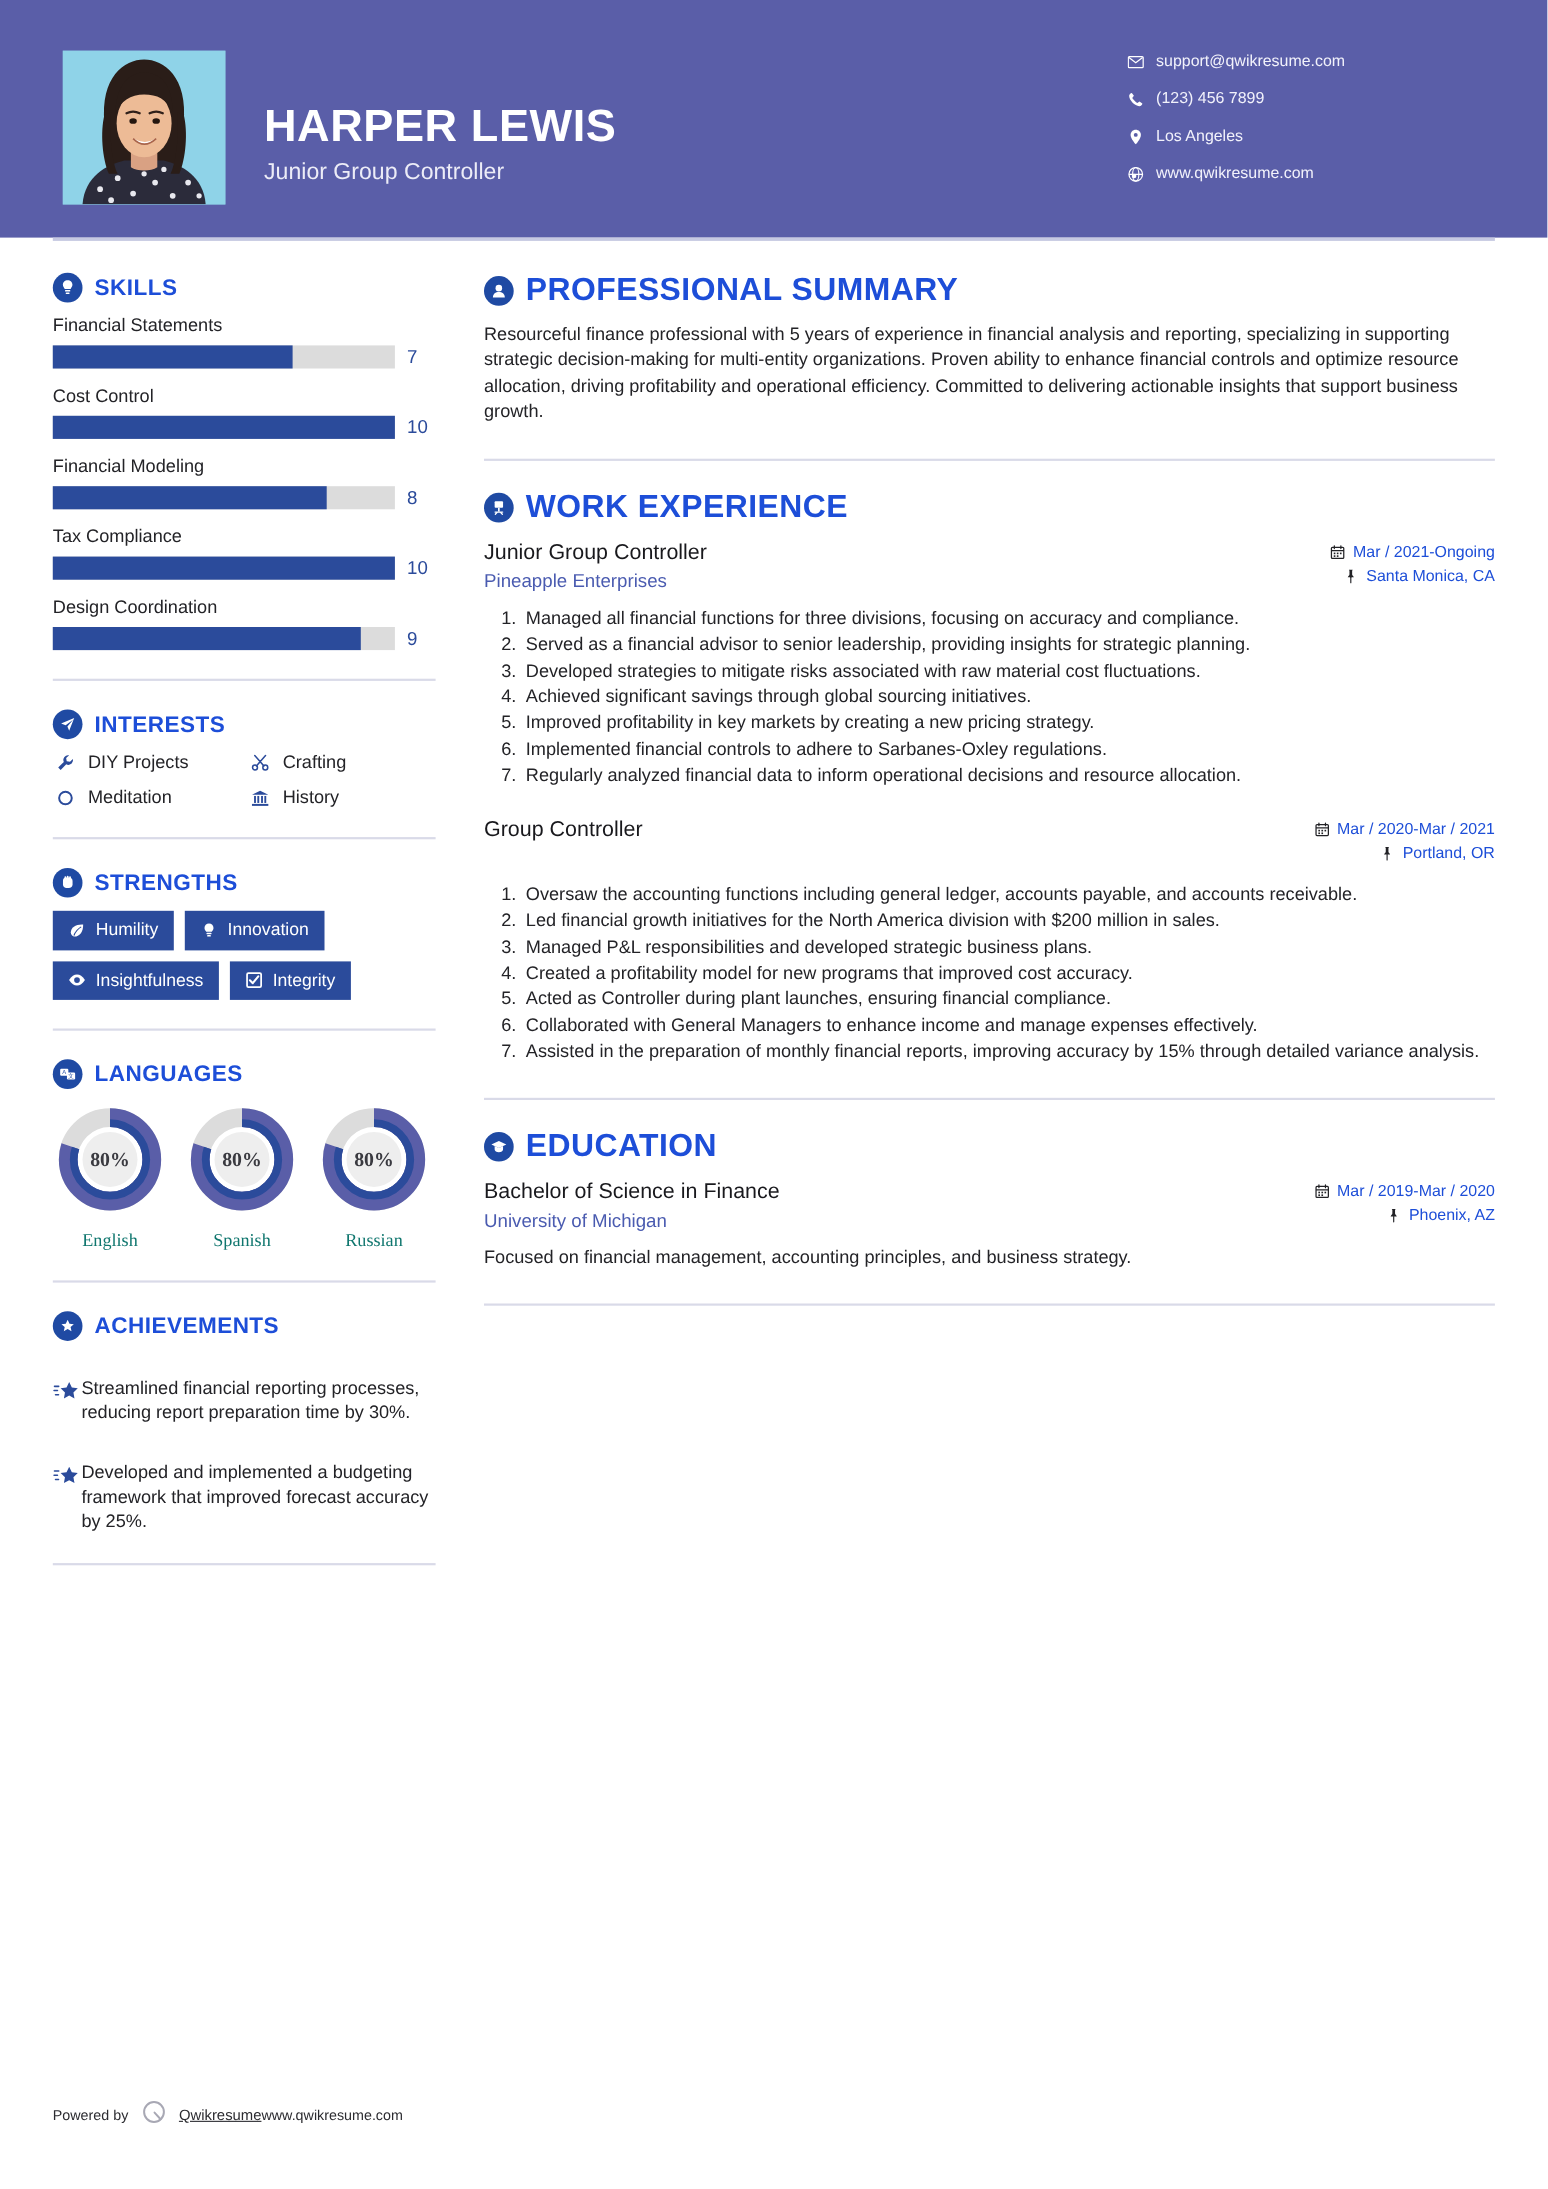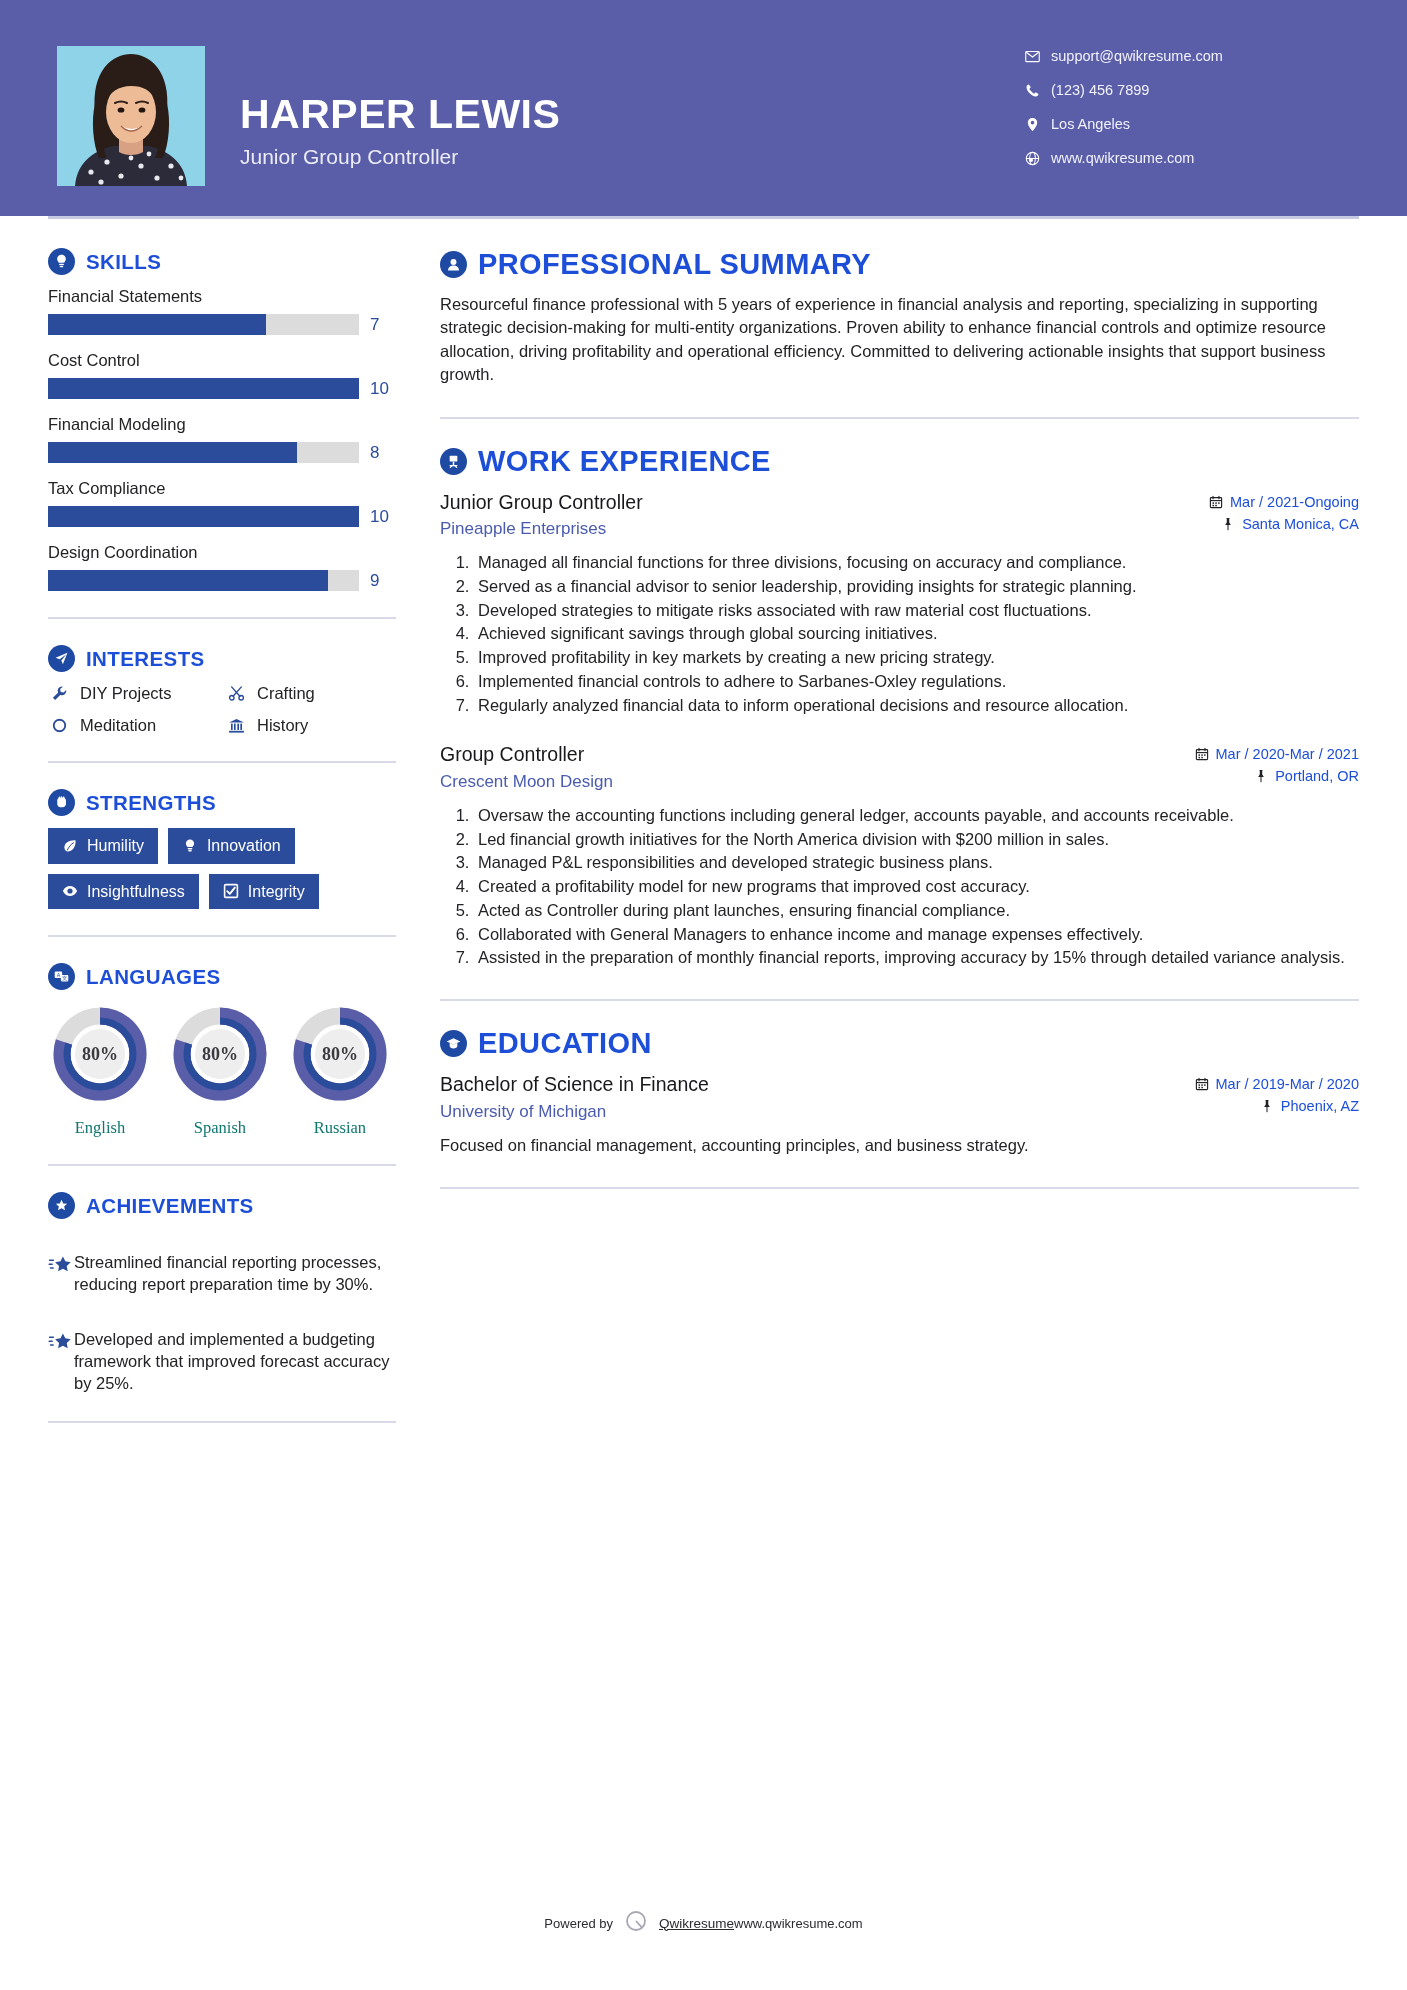--- a/index.html
+++ b/index.html
@@ -249,21 +249,21 @@
     margin-top: 12px;
   }
 
   
   .footer {
     position: absolute;
     left: 48px; right: 48px;
     bottom: 52px;
     display: flex;
     align-items: center;
-    justify-content: center;
+    justify-content: flex-start;
   }
   .footer-left { display: flex; align-items: center; gap: 10px; }
   .powered { font-size: 13px; color: #2b2b30; }
   .qbrand { font-size: 13.5px; color: #2b2b30; text-decoration: underline; }
   .footer-right { font-size: 13px; color: #2b2b30; }
 </style>
 </head>
 <body>
 
 <div class="page">
@@ -686,21 +686,20 @@
                 <li>Achieved significant savings through global sourcing initiatives.</li>
                 <li>Improved profitability in key markets by creating a new pricing strategy.</li>
                 <li>Implemented financial controls to adhere to Sarbanes-Oxley regulations.</li>
                 <li>Regularly analyzed financial data to inform operational decisions and resource allocation.</li>
               </ol>
             </div>
             <div class="job">
               <div class="job-top">
                 <div class="job-left">
                   <div class="job-title">Group Controller</div>
-                  <div class="job-org">Crescent Moon Design</div>
                 </div>
                 <div class="job-meta">
                   <div class="meta-row">
                     <span class="ico">
                       <svg width="14" height="14" viewBox="0 0 16 16">
                         <rect x="1.6" y="3" width="12.8" height="11.4" rx="1" fill="none" stroke="#222226" stroke-width="1.3"></rect>
                         <path d="M1.6 6.4 H14.4" stroke="#222226" stroke-width="1.3"></path>
                         <path d="M4.6 1.4 V4.2 M11.4 1.4 V4.2" stroke="#222226" stroke-width="1.3" stroke-linecap="round"></path>
                         <rect x="4" y="8.4" width="1.7" height="1.7" fill="#222226"></rect>
                         <rect x="7.2" y="8.4" width="1.7" height="1.7" fill="#222226"></rect>

